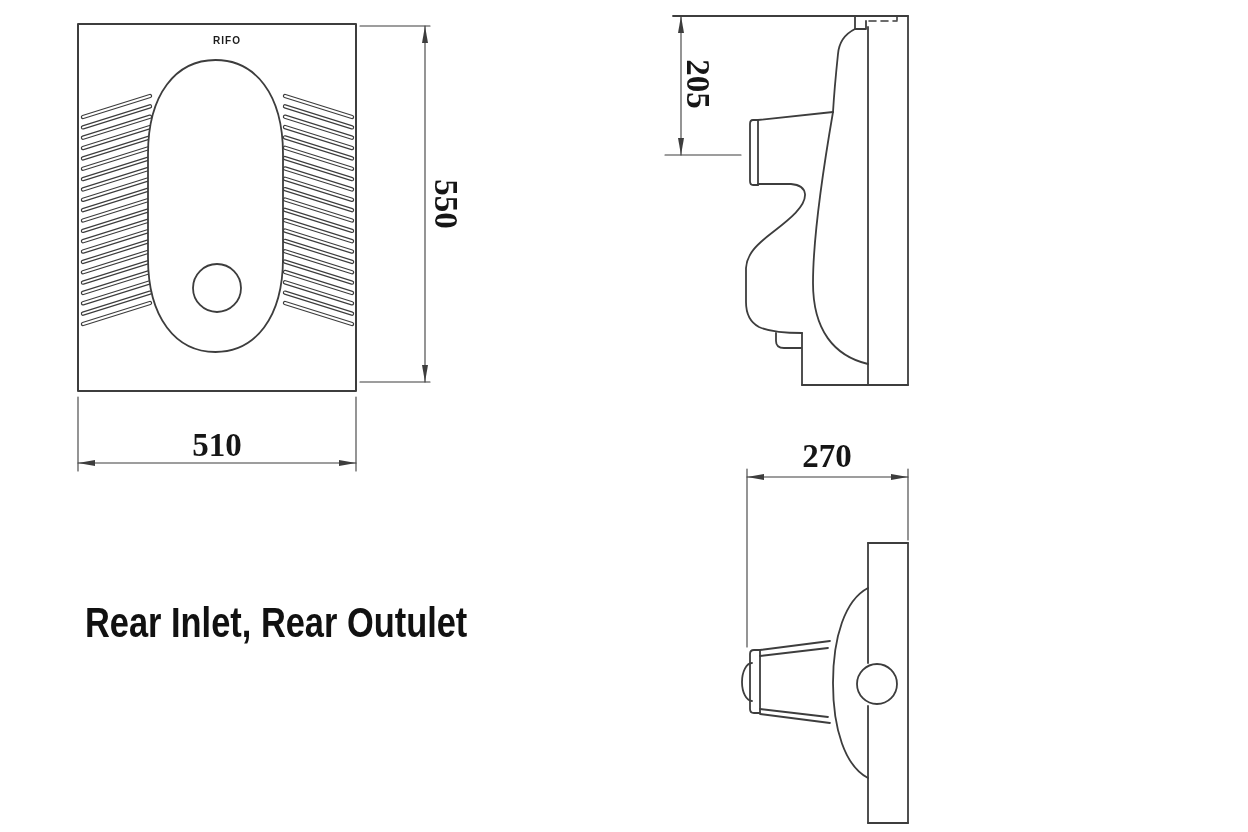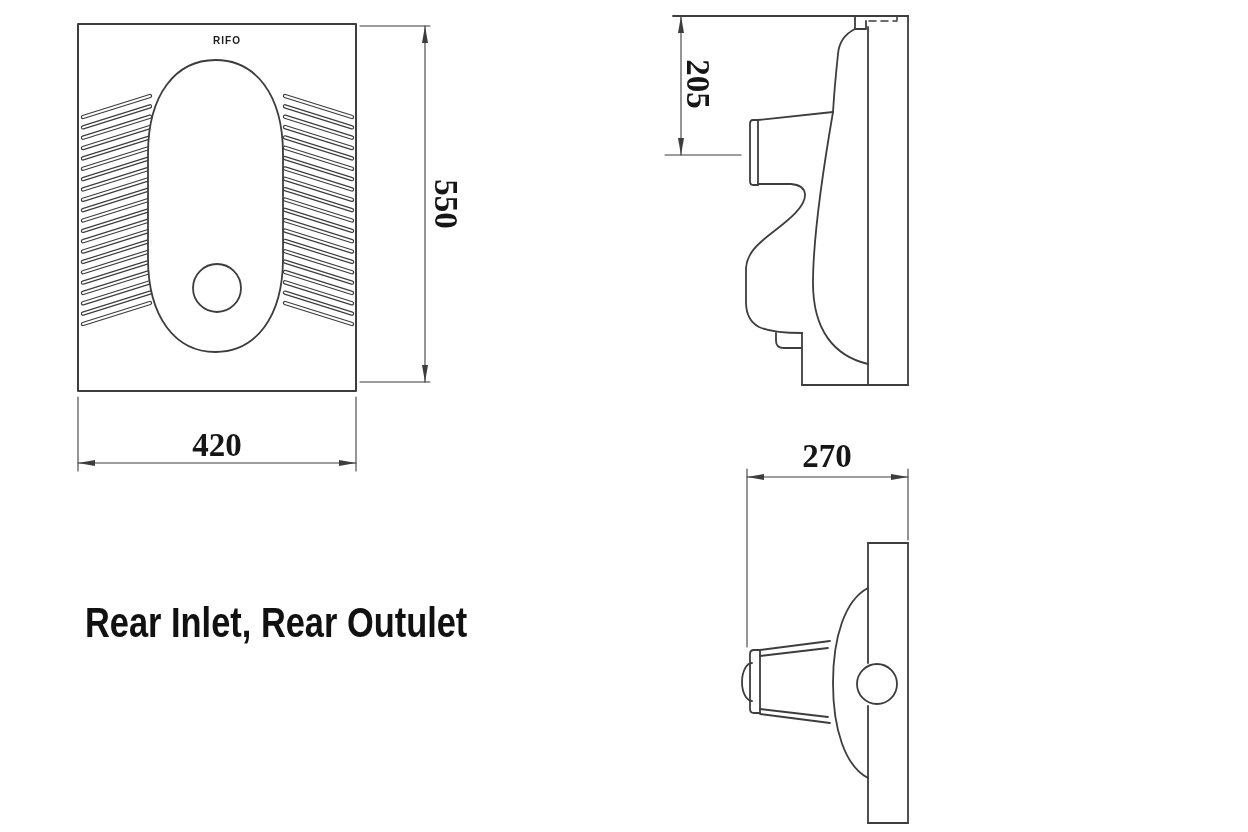--- a/index.html
+++ b/index.html
@@ -218,18 +218,18 @@
         <path d="M 752,663 A 10,19 0 0 0 752,701"></path>
         <path d="M 760,650 L 754,650 Q 750,650 750,654 L 750,709 Q 750,713 754,713 L 760,713"></path>
         <line x1="760" y1="650" x2="760" y2="713"></line>
       </g>
 
       <circle cx="877" cy="684" r="20" fill="#ffffff"></circle>
     </g>
   </svg>
 
   <div class="dim-label vertical" style="left:445px;top:204px;">550</div>
-  <div class="dim-label" style="left:217px;top:445px;">420</div>
+  <div class="dim-label" style="left:217px;top:445px;">510</div>
   <div class="dim-label vertical" style="left:697px;top:84px;">205</div>
   <div class="dim-label" style="left:827px;top:456px;">270</div>
   <div class="caption">Rear Inlet, Rear Outulet</div>
   <div class="logo">RIFO</div>
 </div>
 
 </body></html>

